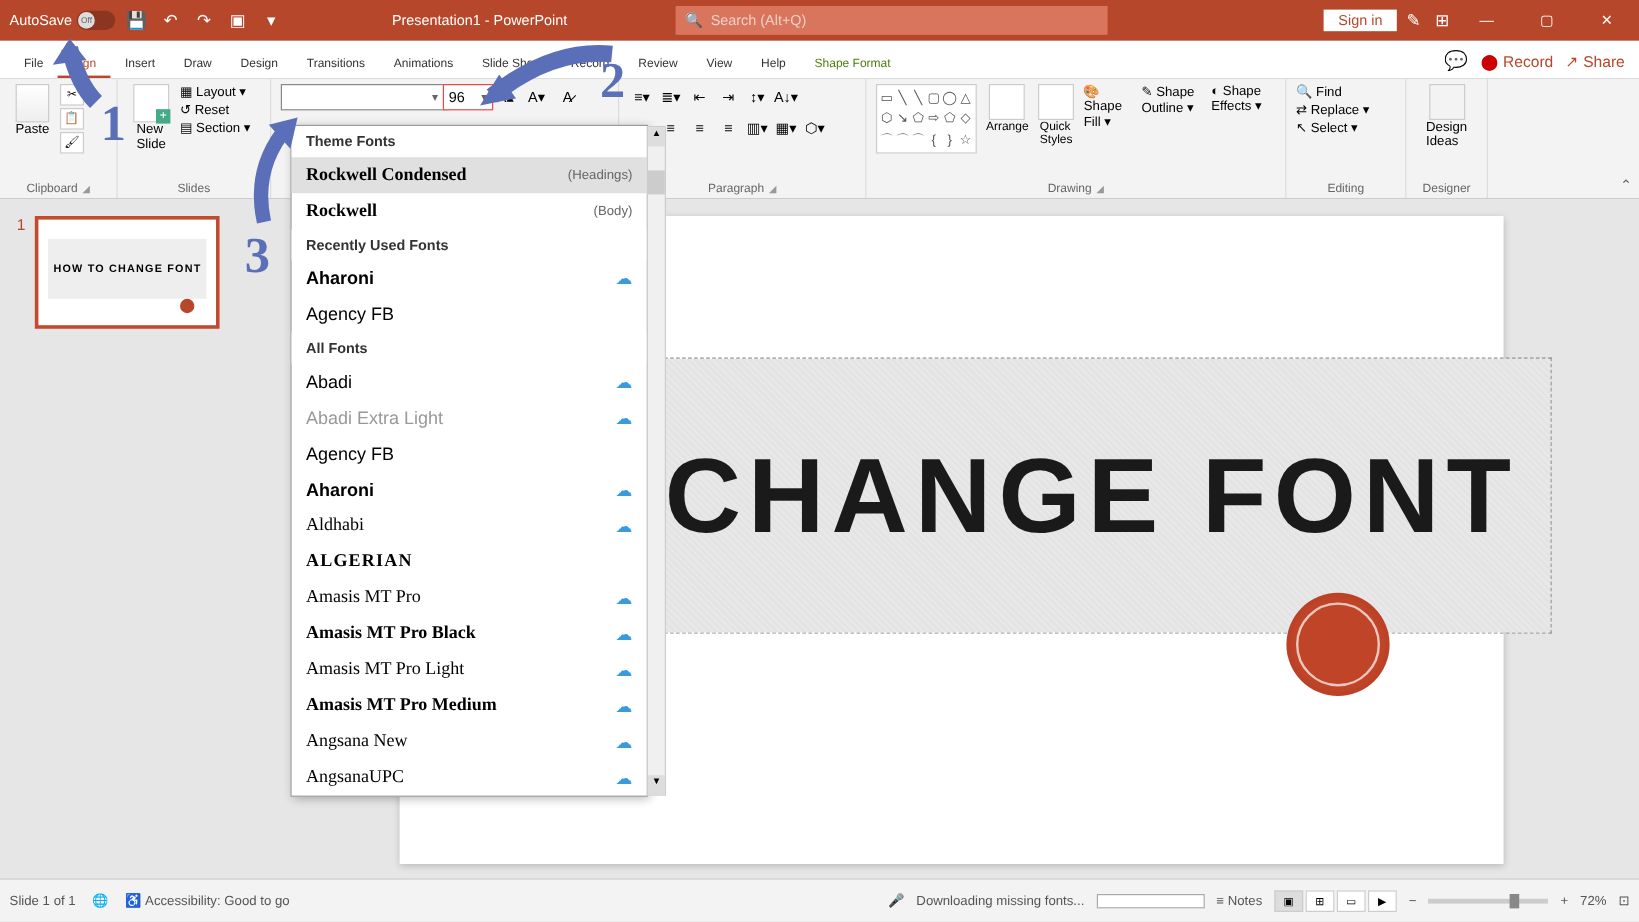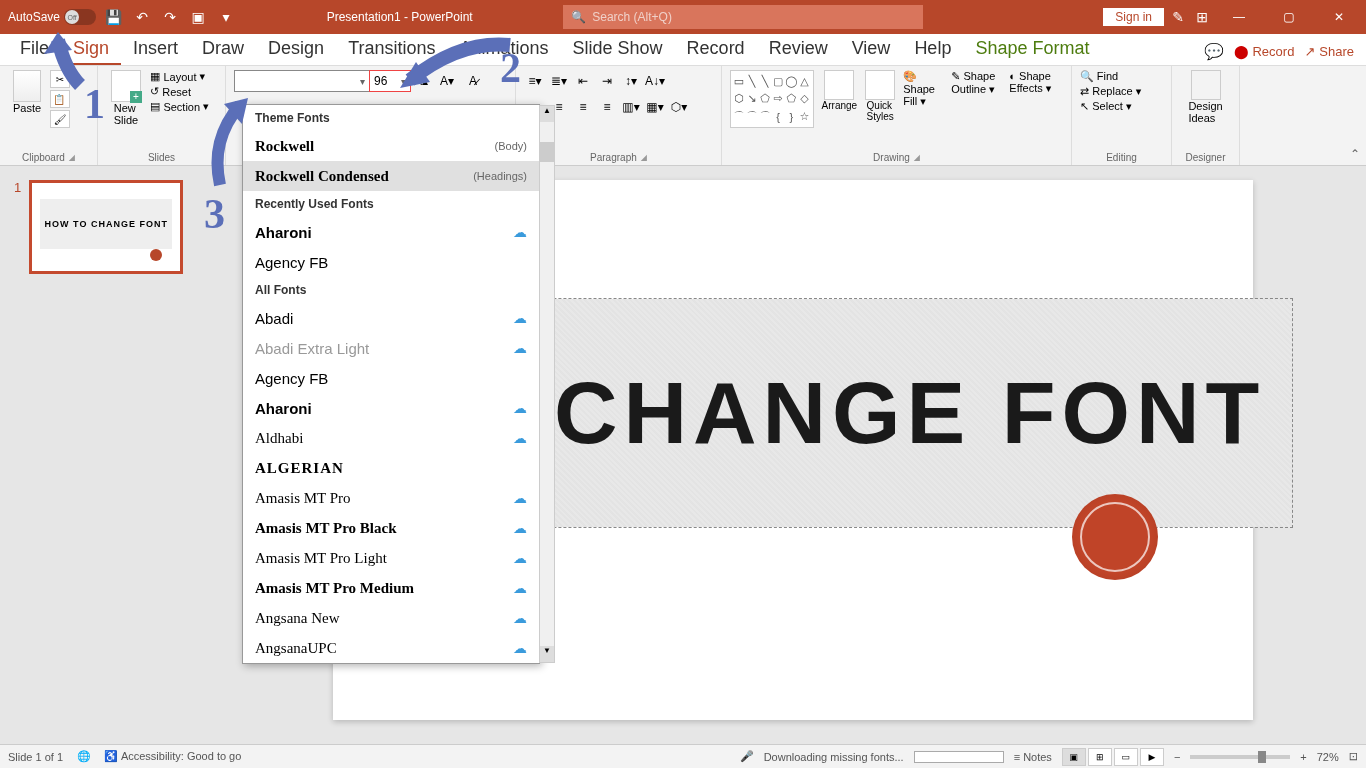--- a/index.html
+++ b/index.html
@@ -15,21 +15,21 @@
 .title-center { flex: 1; text-align: center; font-size: 12px; }
 .search-box { width: 360px; height: 24px; background: #d9755c; display: flex; align-items: center; padding: 0 8px; gap: 6px; margin-right: 180px; }
 .search-box input { background: transparent; border: none; color: #fff; font-size: 12px; outline: none; flex: 1; }
 .search-box input::placeholder { color: #f0d0c8; }
 .titlebar-right { display: flex; align-items: center; gap: 4px; padding-right: 4px; }
 .signin-btn { background: #fff; color: #b7472a; padding: 2px 12px; font-size: 12px; border: none; }
 .win-btn { width: 46px; height: 34px; display: flex; align-items: center; justify-content: center; color: #fff; font-size: 12px; }
 
 
 .ribbon-tabs { height: 32px; background: #fff; display: flex; align-items: flex-end; border-bottom: 1px solid #ddd; padding-left: 8px; }
-.tab { padding: 6px 12px; font-size: 18px; color: #333; cursor: pointer; }
+.tab { padding: 6px 12px; font-size: 10px; color: #333; cursor: pointer; }
 .tab.active { color: #b7472a; border-bottom: 2px solid #b7472a; padding-bottom: 4px; }
 .tab.format { color: #4d7c0f; }
 .tabs-right { margin-left: auto; display: flex; align-items: center; gap: 10px; padding-right: 12px; padding-bottom: 4px; }
 .record-btn { color: #b7472a; font-size: 13px; display: flex; align-items: center; gap: 4px; }
 .share-btn { color: #b7472a; font-size: 13px; display: flex; align-items: center; gap: 4px; }
 .comment-icn { color: #888; }
 
 
 .ribbon { height: 100px; background: #f3f3f3; border-bottom: 1px solid #ccc; display: flex; position: relative; }
 .ribbon-group { border-right: 1px solid #ddd; padding: 4px 8px 2px; display: flex; flex-direction: column; justify-content: space-between; }
@@ -101,21 +101,21 @@
 
 .canvas-area { flex: 1; display: flex; align-items: flex-start; justify-content: center; padding-top: 14px; overflow: hidden; }
 .slide-canvas { width: 920px; height: 540px; background: #fff; box-shadow: 0 2px 6px rgba(0,0,0,0.2); position: relative; }
 .text-box { position: absolute; left: 30px; top: 118px; right: -40px; height: 230px; border: 1px dashed #888; }
 .text-box-inner { width: 100%; height: 100%; background: #e8e8e8; background-image: repeating-linear-gradient(45deg, rgba(0,0,0,0.02) 0, rgba(0,0,0,0.02) 2px, transparent 2px, transparent 4px); display: flex; align-items: center; justify-content: center; }
 .slide-text { font-size: 88px; font-weight: 900; font-family: 'Impact','Arial Black',sans-serif; letter-spacing: 6px; color: #1a1a1a; white-space: nowrap; }
 .seal { position: absolute; bottom: 140px; right: 95px; width: 86px; height: 86px; background: radial-gradient(circle, #c04428 60%, #a83820 100%); border-radius: 50%; }
 .seal::after { content: ''; position: absolute; inset: 8px; border: 2px solid rgba(255,255,255,0.7); border-radius: 50%; }
 
 
-.statusbar { position: absolute; bottom: 0; left: 0; right: 0; height: 24px; background: #f3f3f3; border-top: 1px solid #ccc; display: flex; align-items: center; font-size: 11px; color: #555; padding: 0 8px; gap: 14px; }
+.statusbar { position: absolute; bottom: 0; left: 0; right: 0; height: 36px; background: #f3f3f3; border-top: 1px solid #ccc; display: flex; align-items: center; font-size: 11px; color: #555; padding: 0 8px; gap: 14px; }
 .status-right { margin-left: auto; display: flex; align-items: center; gap: 10px; }
 .view-btns { display: flex; gap: 2px; }
 .view-btn { width: 24px; height: 18px; border: 1px solid #ccc; background: #fff; font-size: 9px; }
 .view-btn.active { background: #ddd; }
 .zoom-slider { width: 100px; height: 4px; background: #ccc; position: relative; }
 .zoom-thumb { position: absolute; right: 24px; top: -4px; width: 8px; height: 12px; background: #888; }
 .progress-bar { width: 90px; height: 12px; border: 1px solid #aaa; background: #fff; }
 
 
 .arrow-svg { position: absolute; pointer-events: none; z-index: 200; }
@@ -318,27 +318,27 @@
 Ideas</span>
     </div>
     <div class="ribbon-group-label">Designer</div>
   </div>
 
   <div class="collapse-btn">⌃</div>
 </div>
 
 <div class="font-dropdown">
   <div class="font-dd-section">Theme Fonts</div>
-  <div class="font-dd-item">
-    <span style="font-family:'Times New Roman';font-weight:bold">Rockwell</span>
-    <span class="suffix">(Body)</span>
-  </div>
   <div class="font-dd-item highlighted">
     <span style="font-family:'Times New Roman';font-weight:bold;font-stretch:condensed">Rockwell Condensed</span>
     <span class="suffix">(Headings)</span>
+  </div>
+  <div class="font-dd-item">
+    <span style="font-family:'Times New Roman';font-weight:bold">Rockwell</span>
+    <span class="suffix">(Body)</span>
   </div>
   <div class="font-dd-section">Recently Used Fonts</div>
   <div class="font-dd-item">
     <span style="font-weight:bold">Aharoni</span>
     <span class="cloud">☁</span>
   </div>
   <div class="font-dd-item">
     <span style="font-stretch:condensed">Agency FB</span>
   </div>
   <div class="font-dd-section">All Fonts</div>

